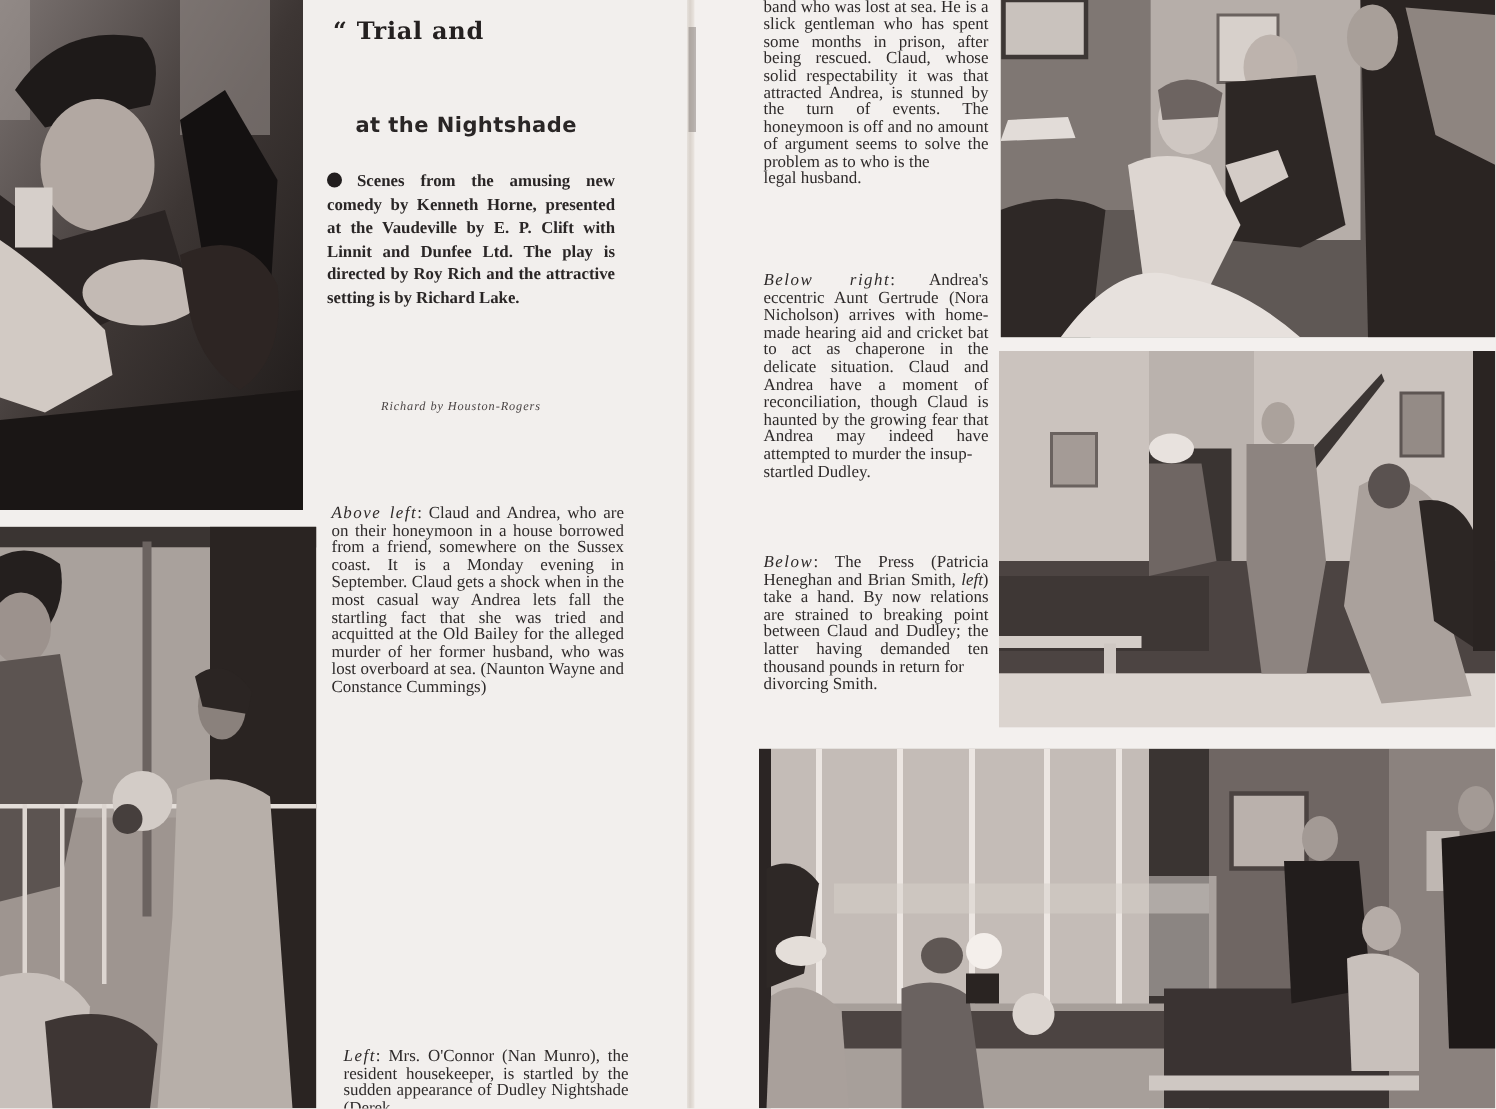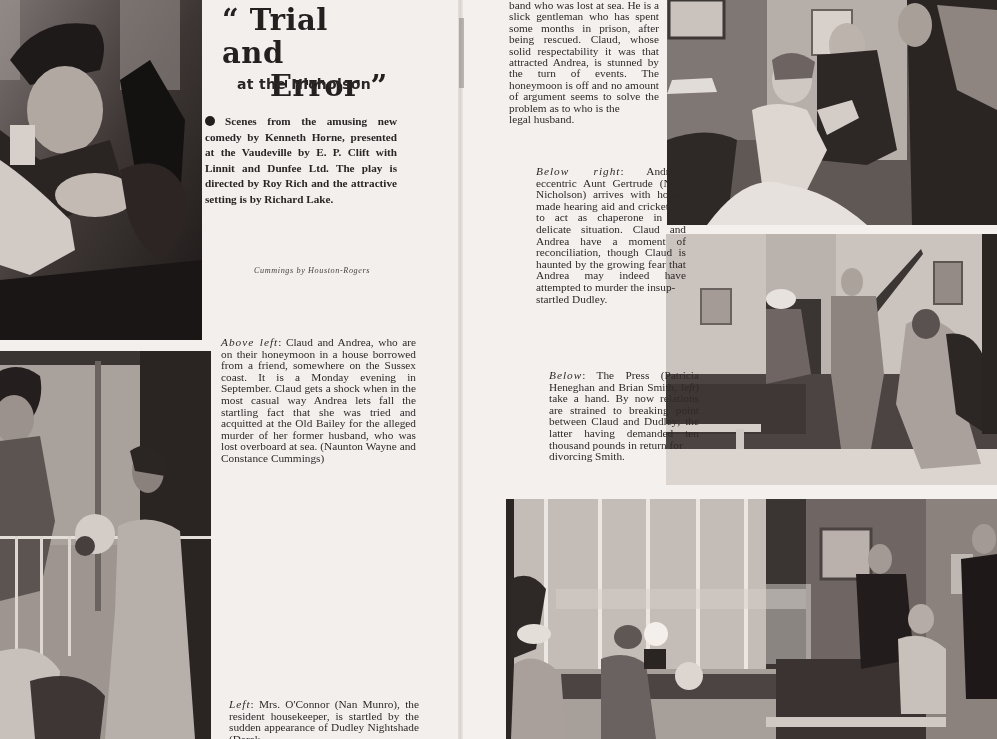--- a/index.html
+++ b/index.html
@@ -21,54 +21,54 @@
 
     #photo-tl { left: 0; top: 0; width: 202px; height: 340px; }
     #photo-bl { left: 0; top: 351px; width: 211px; height: 388px; }
     #photo-tr { left: 667px; top: 0; width: 330px; height: 225px; }
     #photo-mr { left: 666px; top: 234px; width: 331px; height: 251px; }
     #photo-br { left: 506px; top: 499px; width: 491px; height: 240px; }
 
     .title {
       position: absolute; left: 220px; top: 4px; width: 170px;
       font-family: "DejaVu Serif", serif; font-weight: bold;
-      font-size: 29px; line-height: 33px; color: #242020; text-align: center;
+      font-size: 16px; line-height: 33px; color: #242020; text-align: center;
       letter-spacing: 0.5px;
     }
     .title .l1 { display: block; text-align: left; padding-left: 2px; }
     .title .l2 { display: block; text-align: left; padding-left: 50px; }
     .subtitle {
       position: absolute; left: 237px; top: 76px;
       font-family: "DejaVu Sans", sans-serif; font-weight: bold; font-size: 14px;
       color: #2a2626; letter-spacing: 0.3px;
     }
     .intro {
-      position: absolute; left: 205px; top: 114px; width: 192px;
+      position: absolute; left: 218px; top: 114px; width: 192px;
       font-family: "Liberation Serif", serif; font-weight: bold;
       font-size: 11.2px; line-height: 15.6px; text-align: justify; color: #2a2626;
     }
     .intro .bullet {
       display: inline-block; width: 10px; height: 10px; border-radius: 50%;
       background: #221e1e; margin-right: 10px; vertical-align: -1px;
     }
     .credit {
       position: absolute; left: 254px; top: 266px;
       font-style: italic; font-size: 8.2px; color: #4a4444; letter-spacing: 0.6px;
     }
     .caption {
       position: absolute; font-size: 11.3px; line-height: 11.6px; text-align: justify;
       color: #2e2a2a;
     }
     .caption .lead { font-style: italic; letter-spacing: 1px; }
     .caption .last { display: block; }
     #cap-above-left { left: 221px; top: 337px; width: 195px; }
     #cap-left { left: 229px; top: 699px; width: 190px; }
     #cap-cont { left: 509px; top: 0px; width: 150px; line-height: 11.4px; }
-    #cap-below-right { left: 509px; top: 166px; width: 150px; margin-left: 27px; }
-    #cap-below { left: 509px; top: 370px; width: 150px; margin-left: 40px; }
+    #cap-below-right { left: 509px; top: 182px; width: 150px; }
+    #cap-below { left: 509px; top: 370px; width: 150px; }
   </style>
 </head>
 <body>
 
 <div class="page-left"></div>
 <div class="page-right"></div>
 <div class="gutter"></div>
 <div class="gutter-mark"></div>
 
 <div class="photo" id="photo-tl">
@@ -198,29 +198,28 @@
     <path d="M350 75 L400 75 L408 160 L355 170 Z" fill="#221d1c"></path>
     <ellipse cx="415" cy="120" rx="13" ry="15" fill="#b5aca7"></ellipse>
     <path d="M392 140 Q418 130 440 150 L440 215 L395 215 Z" fill="#c8c0bb"></path>
     <ellipse cx="478" cy="40" rx="12" ry="15" fill="#a39a95"></ellipse>
     <path d="M455 60 L491 55 L491 200 L460 200 Z" fill="#1e1918"></path>
   </svg>
 </div>
 
 <div class="title">
   <span class="l1">“ Trial and</span>
-  <span class="l2">Error ”</span>
-</div>
-<div class="subtitle">at the Nicholson</div>
+</div>
+<div class="subtitle">at the Nightshade</div>
 
 <div class="intro">
   <span class="bullet"></span><span>Scenes from the amusing new comedy by Kenneth Horne, presented at the Vaudeville by E. P. Clift with Linnit and Dunfee Ltd. The play is directed by Roy Rich and the attractive setting is by Richard Lake.</span>
 </div>
 
-<div class="credit">Cummings by Houston-Rogers</div>
+<div class="credit">Richard by Houston-Rogers</div>
 
 <div class="caption" id="cap-above-left">
   <span class="lead">Above left</span><span>: Claud and Andrea, who are on their honeymoon in a house borrowed from a friend, somewhere on the Sussex coast. It is a Monday evening in September. Claud gets a shock when in the most casual way Andrea lets fall the startling fact that she was tried and acquitted at the Old Bailey for the alleged murder of her former husband, who was lost overboard at sea. (Naunton Wayne and Constance Cummings)</span>
 </div>
 
 <div class="caption" id="cap-left">
   <span class="lead">Left</span><span>: Mrs. O'Connor (Nan Munro), the resident housekeeper, is startled by the sudden appearance of Dudley Nightshade (Derek</span>
 </div>
 
 <div class="caption" id="cap-cont">

